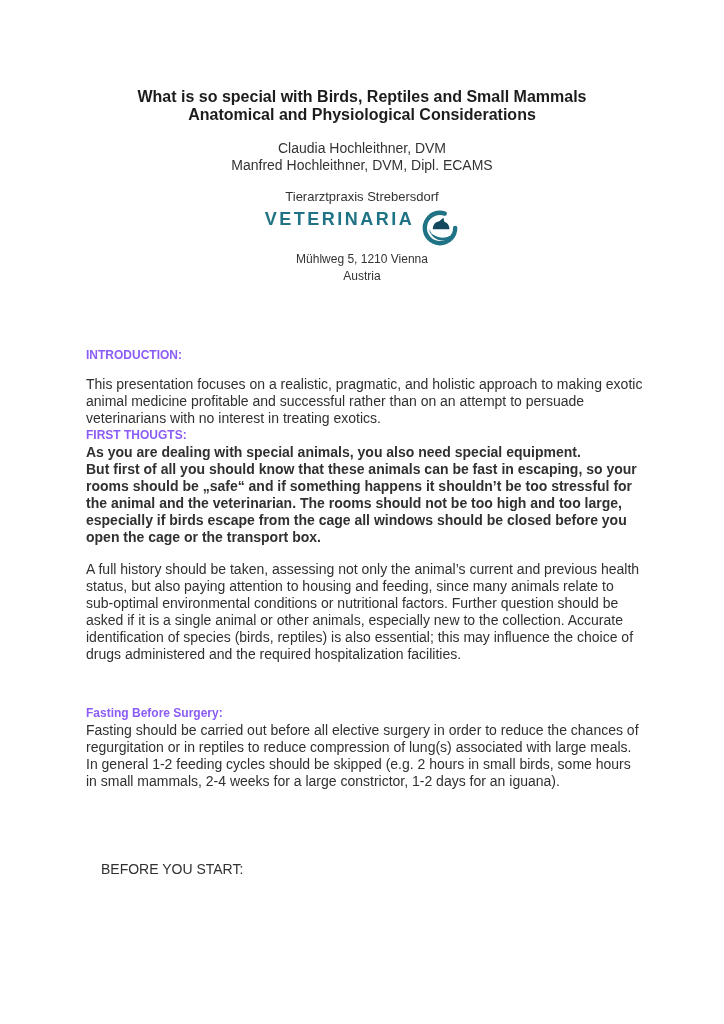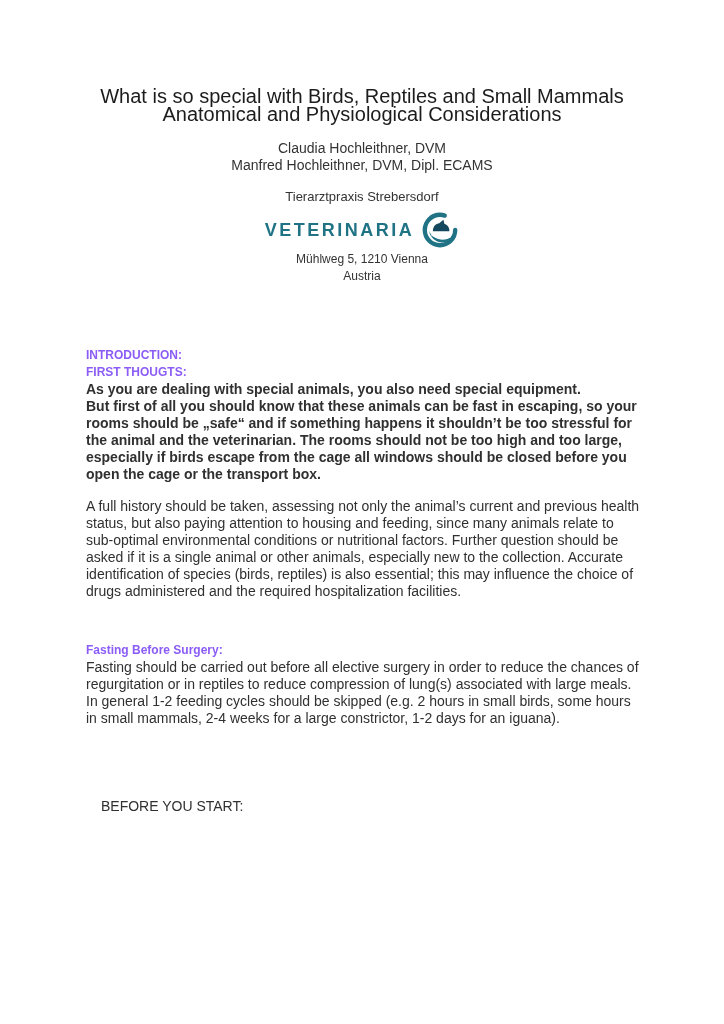--- a/index.html
+++ b/index.html
@@ -9,28 +9,28 @@
     width:724px; height:1024px;
     margin:0 auto;
     background:#ffffff;
     font-family:"Liberation Sans", sans-serif;
     color:#2f2f2f;
     overflow:hidden;
   }
   .center { text-align:center; }
   .doc-title {
     margin-top:88px;
-    font-size:20px; line-height:17.5px;
-    font-weight:normal; color:#1c1c1c;
+    font-size:16px; line-height:17.5px;
+    font-weight:bold; color:#1c1c1c;
   }
   .authors { margin-top:17px; font-size:14px; line-height:17px; color:#333; }
   .practice { margin-top:14px; font-size:13px; line-height:17px; color:#333; }
   .logo-row {
     margin-top:4px; height:42px;
-    display:flex; justify-content:center; align-items:center; gap:7px;
+    display:flex; justify-content:center; align-items:flex-start; gap:7px;
   }
   .logo-text {
     font-size:18px; font-weight:bold; letter-spacing:2.5px;
     color:#1f7385;
   }
   .logo-mark { width:38px; height:38px; display:block; }
   .address { font-size:12px; line-height:17px; color:#333; }
   .body-col {
     margin-left:86px; width:557px;
     font-size:14px; line-height:17px; color:#303030;
@@ -78,20 +78,21 @@
   </div>
 
   <div class="center address">
     <div>Mühlweg 5, 1210 Vienna</div>
     <div>Austria</div>
   </div>
 
   <div class="body-col">
 
     <div class="h-bold mt-intro">INTRODUCTION:</div>
+    <div class="para mt-para1">This presentation focuses on a realistic, pragmatic, and holistic approach to making exotic animal medicine profitable and successful rather than on an attempt to persuade veterinarians with no interest in treating exotics.</div>
 
     <div class="h-bold mt-ft">FIRST THOUGTS:</div>
     <div class="para mt-para2">As you are dealing with special animals, you also need special equipment.
 But first of all you should know that these animals can be fast in escaping, so your rooms should be „safe“ and if something happens it shouldn’t be too stressful for the animal and the veterinarian. The rooms should not be too high and too large, especially if birds escape from the cage all windows should be closed before you open the cage or the transport box.</div>
     <div class="para mt-para3">A full history should be taken, assessing not only the animal’s current and previous health status, but also paying attention to housing and feeding, since many animals relate to sub-optimal environmental conditions or nutritional factors. Further question should be asked if it is a single animal or other animals, especially new to the collection. Accurate identification of species (birds, reptiles) is also essential; this may influence the choice of drugs administered and the required hospitalization facilities.</div>
 
     <div class="h-bold mt-fast">Fasting Before Surgery:</div>
     <div class="para">Fasting should be carried out before all elective surgery in order to reduce the chances of regurgitation or in reptiles to reduce compression of lung(s) associated with large meals. In general 1-2 feeding cycles should be skipped (e.g. 2 hours in small birds, some hours in small mammals, 2-4 weeks for a large constrictor, 1-2 days for an iguana).</div>
 
     <div class="h-plain mt-bys">BEFORE YOU START:</div>

